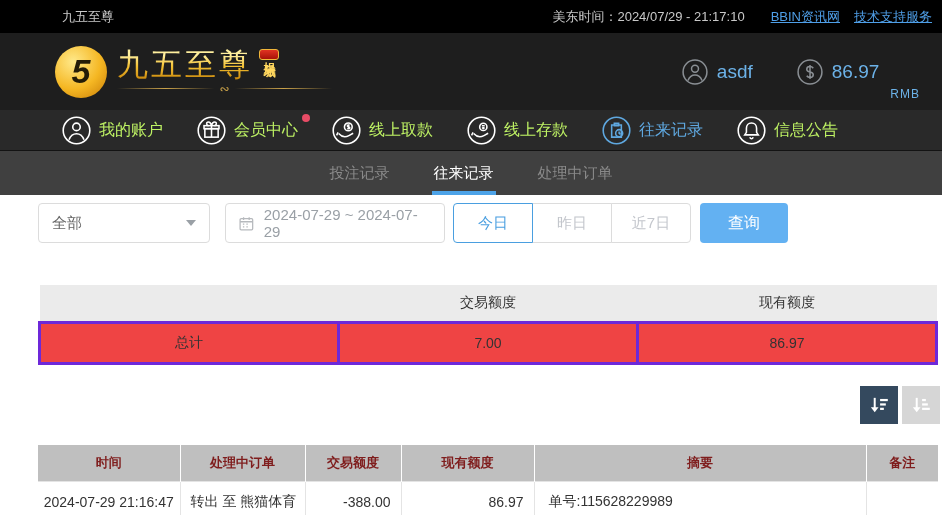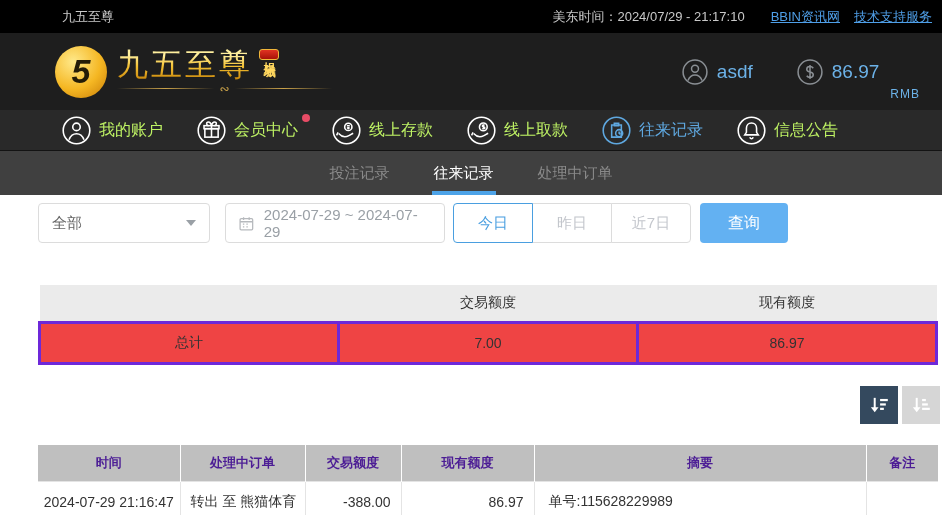--- a/index.html
+++ b/index.html
@@ -115,21 +115,21 @@
     border: 3px solid #6d28d9; background: #ef4444;
   }
   
   .sort-row { margin-top: 21px; display: flex; justify-content: flex-end; gap: 4px; }
   .sort-btn { width: 38px; height: 38px; border: none; cursor: pointer; display: flex; align-items: center; justify-content: center; }
   .sort-btn.desc { background: #34495e; }
   .sort-btn.asc { background: #d6d6d6; }
   
   .records-table { margin-top: 21px; width: 900px; border-collapse: collapse; table-layout: fixed; }
   .records-table th {
-    background: #bfbfbf; color: #4c1d95; height: 37px; font-size: 13px; font-weight: bold;
+    background: #bfbfbf; color: #7f1d1d; height: 37px; font-size: 13px; font-weight: bold;
     text-align: center; border-right: 1px solid #fff; margin-left: 24px;
   }
   .records-table th:last-child { border-right: none; }
   .records-table td {
     height: 40px; font-size: 14px; color: #333; background: #fff;
     border-right: 1px solid #e4e4e4; border-top: 1px solid #e4e4e4;
   }
   .records-table td:last-child { border-right: none; }
   .records-table td.c-time    { text-align: center; }
   .records-table td.c-type    { text-align: left;  padding-left: 10px; }
@@ -205,36 +205,36 @@
         <rect x="5.8" y="8" width="12.4" height="2.5"></rect>
       <path d="M12 8v9.5"></path>
       <path d="M9.6 8C7.6 8 7.4 5 9.4 5c1.3 0 2.2 1.4 2.6 3m2.4 0c2 0 2.2-3 .2-3-1.3 0-2.2 1.4-2.6 3"></path>
     </svg>
     <span>会员中心</span>
     <span class="nav-dot"></span>
   </div>
   <div class="nav-item">
     <svg width="29" height="29" viewBox="0 0 24 24" fill="none" stroke-width="1.3">
       <circle cx="12" cy="12" r="11"></circle>
+      <circle cx="13.5" cy="9" r="3.2"></circle>
+      <path d="M14.6 7.8c-.5-.5-1.7-.5-1.9.3-.3 1 2.2.7 2 1.8-.2.8-1.5.9-2.1.3M13.5 6.8v4.4"></path>
+      <path d="M5.5 14.5c2.5 2.8 5.5 3.3 8.5 1.7l3.5-1.9"></path>
+        <path d="M5 13.6 3.8 16"></path>
+    </svg>
+    <span>线上取款</span>
+  </div>
+  <div class="nav-item">
+    <svg width="29" height="29" viewBox="0 0 24 24" fill="none" stroke-width="1.3">
+      <circle cx="12" cy="12" r="11"></circle>
       <circle cx="13.5" cy="9" r="3"></circle>
         <path d="M12.3 8h2.4m-2.4 2h2.4m-1.2-1v2"></path>
       <path d="M5.5 14.5c2.5 2.8 5.5 3.3 8.5 1.7l3.5-1.9"></path>
         <path d="M5 13.6 3.8 16"></path>
     </svg>
     <span>线上存款</span>
-  </div>
-  <div class="nav-item">
-    <svg width="29" height="29" viewBox="0 0 24 24" fill="none" stroke-width="1.3">
-      <circle cx="12" cy="12" r="11"></circle>
-      <circle cx="13.5" cy="9" r="3.2"></circle>
-      <path d="M14.6 7.8c-.5-.5-1.7-.5-1.9.3-.3 1 2.2.7 2 1.8-.2.8-1.5.9-2.1.3M13.5 6.8v4.4"></path>
-      <path d="M5.5 14.5c2.5 2.8 5.5 3.3 8.5 1.7l3.5-1.9"></path>
-        <path d="M5 13.6 3.8 16"></path>
-    </svg>
-    <span>线上取款</span>
   </div>
   <div class="nav-item active">
     <svg width="29" height="29" viewBox="0 0 24 24" fill="none" stroke-width="1.3">
       <circle cx="12" cy="12" r="11"></circle>
       <path d="M8 7.5h8v10H8z"></path>
         <path d="M10.2 6h3.6v2h-3.6z"></path>
       <circle cx="14.2" cy="14.2" r="2.9"></circle>
         <path d="M14.2 12.8v1.6l1.1.7"></path>
     </svg>
     <span>往来记录</span>

